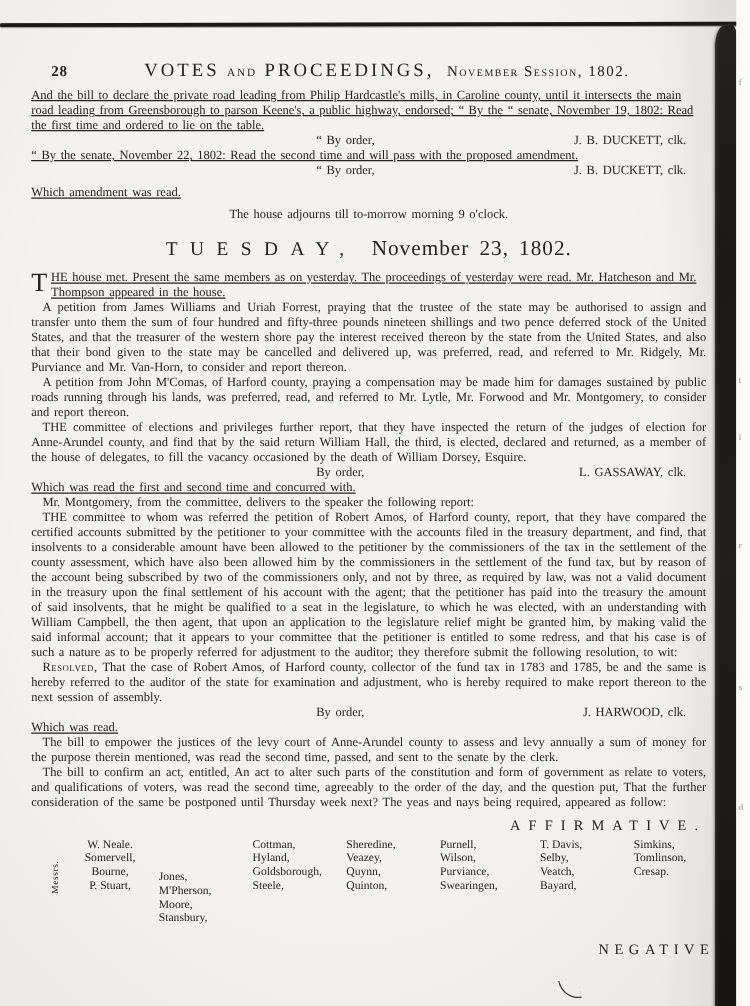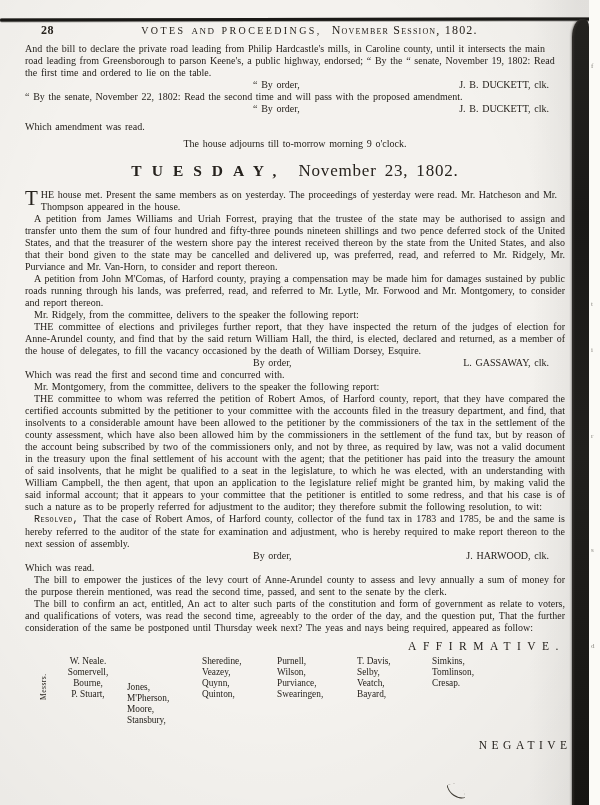--- a/index.html
+++ b/index.html
@@ -39,47 +39,47 @@
   .frag:nth-of-type(1){ top:62px; } .frag:nth-of-type(2){ top:300px; }
   .frag:nth-of-type(3){ top:346px; } .frag:nth-of-type(4){ top:432px; }
   .frag:nth-of-type(5){ top:546px; } .frag:nth-of-type(6){ top:642px; }
   .sig-mark { position:absolute; left:576px; top:739px; font-size:8px; font-style:italic; color:#55514a; }
   .ink-stroke {
     position:absolute; left:448px; top:783px; width:15px; height:16px;
     border-left:1.6px solid #3b372f; border-bottom:1.6px solid #3b372f;
     border-radius: 0 0 0 100%; transform: rotate(-12deg);
   }
   
-  .content { position: absolute; left: 25px; top: 20px; width: 540px; }
+  .content { position: absolute; left: 25px; top: 48px; width: 540px; }
   .header-row { display:flex; align-items: baseline; margin-bottom: 5px; }
   .pgnum { margin-left: 16px; font-size: 12px; font-weight: bold; letter-spacing: 0.5px; }
   .header-title { flex: 1; text-align: center; white-space: nowrap; }
-  .ht-big { font-size: 10px; letter-spacing: 2.4px; word-spacing: 5px; }
+  .ht-big { font-size: 15px; letter-spacing: 2.4px; word-spacing: 5px; }
   .ht-and { font-size: 9px; letter-spacing: 1.5px; margin: 0 2px; }
   .ht-session { font-size: 12px; font-variant: small-caps; letter-spacing: 1.2px; margin-left: 6px; }
   .p {
     font-size: 10px; line-height: 12px; text-align: justify;
     word-spacing: 1.2px; margin: 0;
   }
   .indent { text-indent: 9px; }
   .byorder {
     display: flex; justify-content: space-between;
     padding-left: 228px; padding-right: 16px;
     font-size: 10px; line-height: 12px; word-spacing: 1.2px;
   }
-  .flush { text-align: left; }
+  .flush { text-align: left; text-decoration: underline; }
   .centerline { text-align: center; font-size: 10px; line-height: 12px; margin: 5px 0 4px; word-spacing: 1.2px; }
   .day-heading { text-align: center; margin: 11px 0 8px; white-space: nowrap; }
-  .day-word { font-size: 15.5px; letter-spacing: 10px; font-weight: bold; }
+  .day-word { font-size: 15.5px; letter-spacing: 10px; }
   .day-date { font-size: 17px; letter-spacing: 0.8px; margin-left: 8px; word-spacing: 3px; }
   .dropcap {
     float: left; font-size: 21px; line-height: 17px;
     margin: 1px 3px 0 0; text-indent: 0;
   }
-  .sc { font-variant: small-caps; letter-spacing: 0.4px; font-family: Liberation Mono, monospace; }
+  .sc { font-variant: small-caps; letter-spacing: 0.4px; }
   .aff-heading {
     text-align: right; font-size: 11.5px; letter-spacing: 6.5px;
     margin: 6px 0 4px; word-spacing: 2px;
   }
   .names { display: flex; margin-top: 2px; font-size: 9.3px; line-height: 11px; padding-left: 13px; }
   .messrs {
     writing-mode: vertical-rl; transform: rotate(180deg);
     font-size: 7.5px; letter-spacing: 0.5px; height: 44px;
     width: 11px; flex: 0 0 11px; color: #2a2620;
   }
@@ -135,21 +135,20 @@
     </div>
 
     <p class="p flush">
       <span class="dropcap">T</span><span>HE house met.  Present the same members as on yesterday.  The proceedings of yesterday were read. Mr. Hatcheson and Mr. Thompson appeared in the house.</span>
     </p>
 
     <p class="p indent">A petition from James Williams and Uriah Forrest, praying that the trustee of the state may be authorised to assign and transfer unto them the sum of four hundred and fifty-three pounds nineteen shillings and two pence deferred stock of the United States, and that the treasurer of the western shore pay the interest received thereon by the state from the United States, and also that their bond given to the state may be cancelled and delivered up, was preferred, read, and referred to Mr. Ridgely, Mr. Purviance and Mr. Van-Horn, to consider and report thereon.</p>
 
     <p class="p indent">A petition from John M'Comas, of Harford county, praying a compensation may be made him for damages sustained by public roads running through his lands, was preferred, read, and referred to Mr. Lytle, Mr. Forwood and Mr. Montgomery, to consider and report thereon.</p>
 
-    <p class="p indent">Mr. Ridgely, from the committee, delivers to the speaker the following report:</p>
 
     <p class="p indent">THE committee of elections and privileges further report, that they have inspected the return of the judges of election for Anne-Arundel county, and find that by the said return William Hall, the third, is elected, declared and returned, as a member of the house of delegates, to fill the vacancy occasioned by the death of William Dorsey, Esquire.</p>
 
     <div class="byorder">
       <span>By order,</span>
       <span>L. GASSAWAY, clk.</span>
     </div>
 
     <p class="p flush">Which was read the first and second time and concurred with.</p>
 
@@ -177,20 +176,24 @@
     <div class="names">
       <span class="messrs">Messrs.</span>
       <span class="name-col c1">W. Neale.
 Somervell,
 Bourne,
 P. Stuart,</span>
       <span class="name-col c2">Jones,
 M'Pherson,
 Moore,
 Stansbury,</span>
+      <span class="name-col c3">Cottman,
+Hyland,
+Goldsborough,
+Steele,</span>
       <span class="name-col c4">Sheredine,
 Veazey,
 Quynn,
 Quinton,</span>
       <span class="name-col c5">Purnell,
 Wilson,
 Purviance,
 Swearingen,</span>
       <span class="name-col c6">T. Davis,
 Selby,

